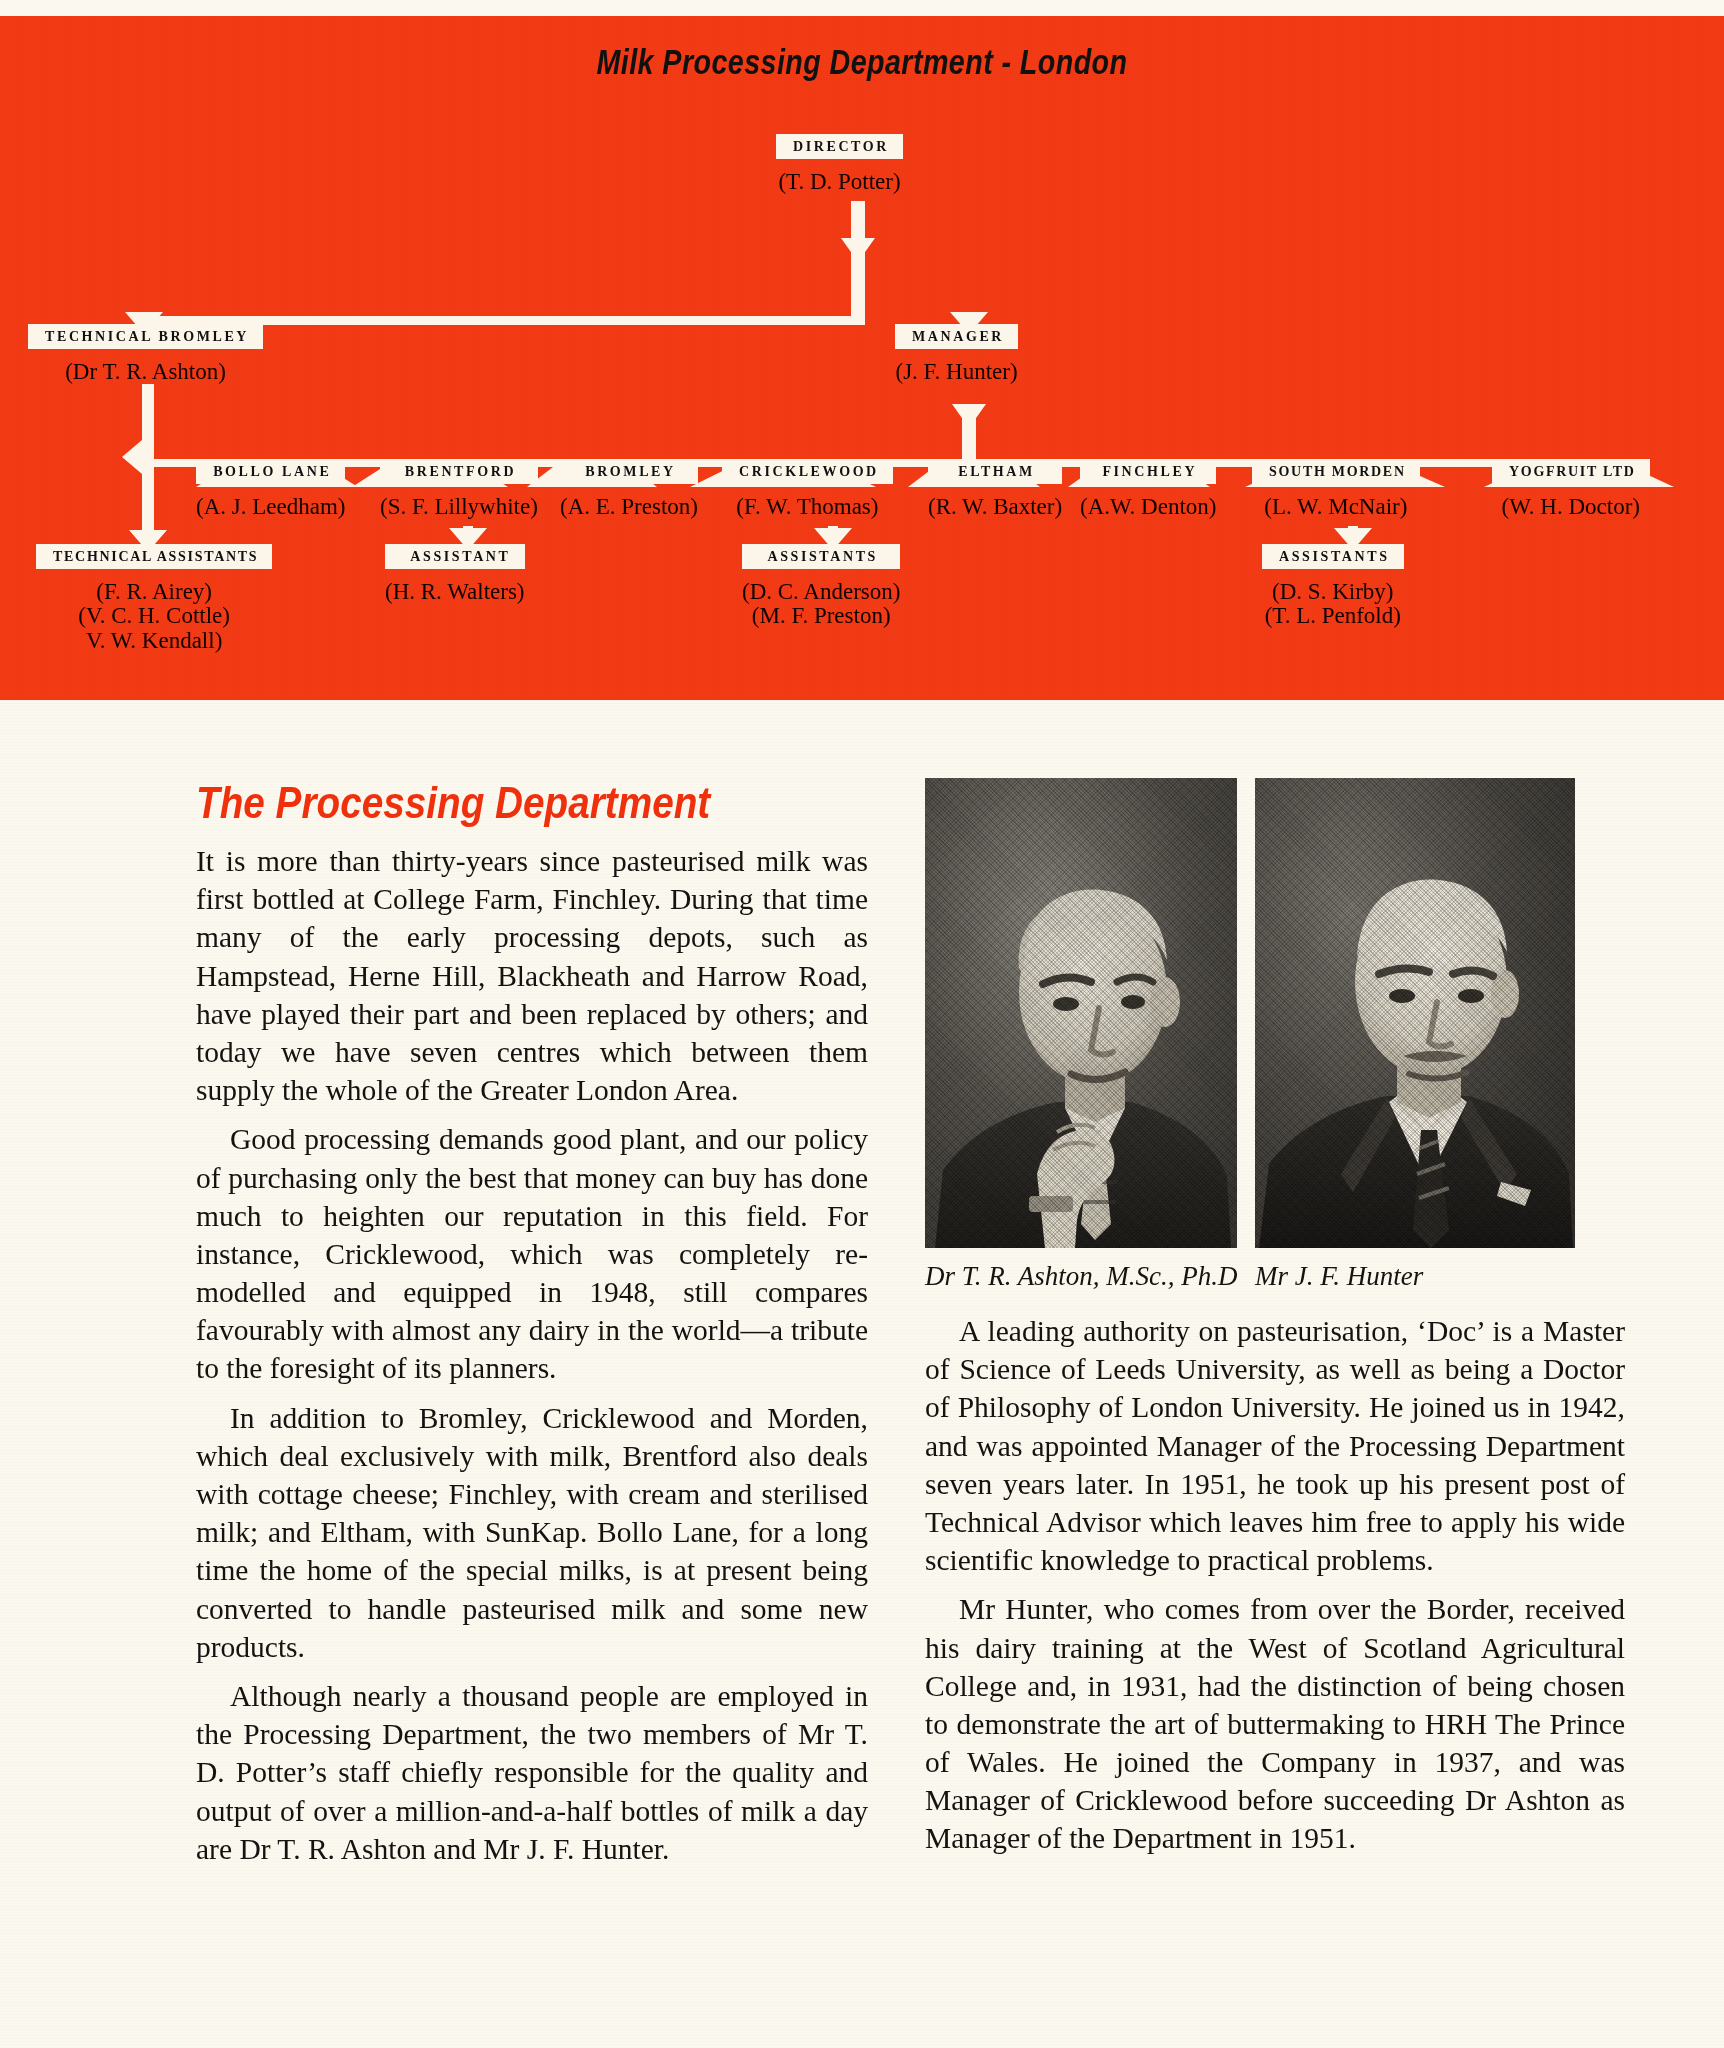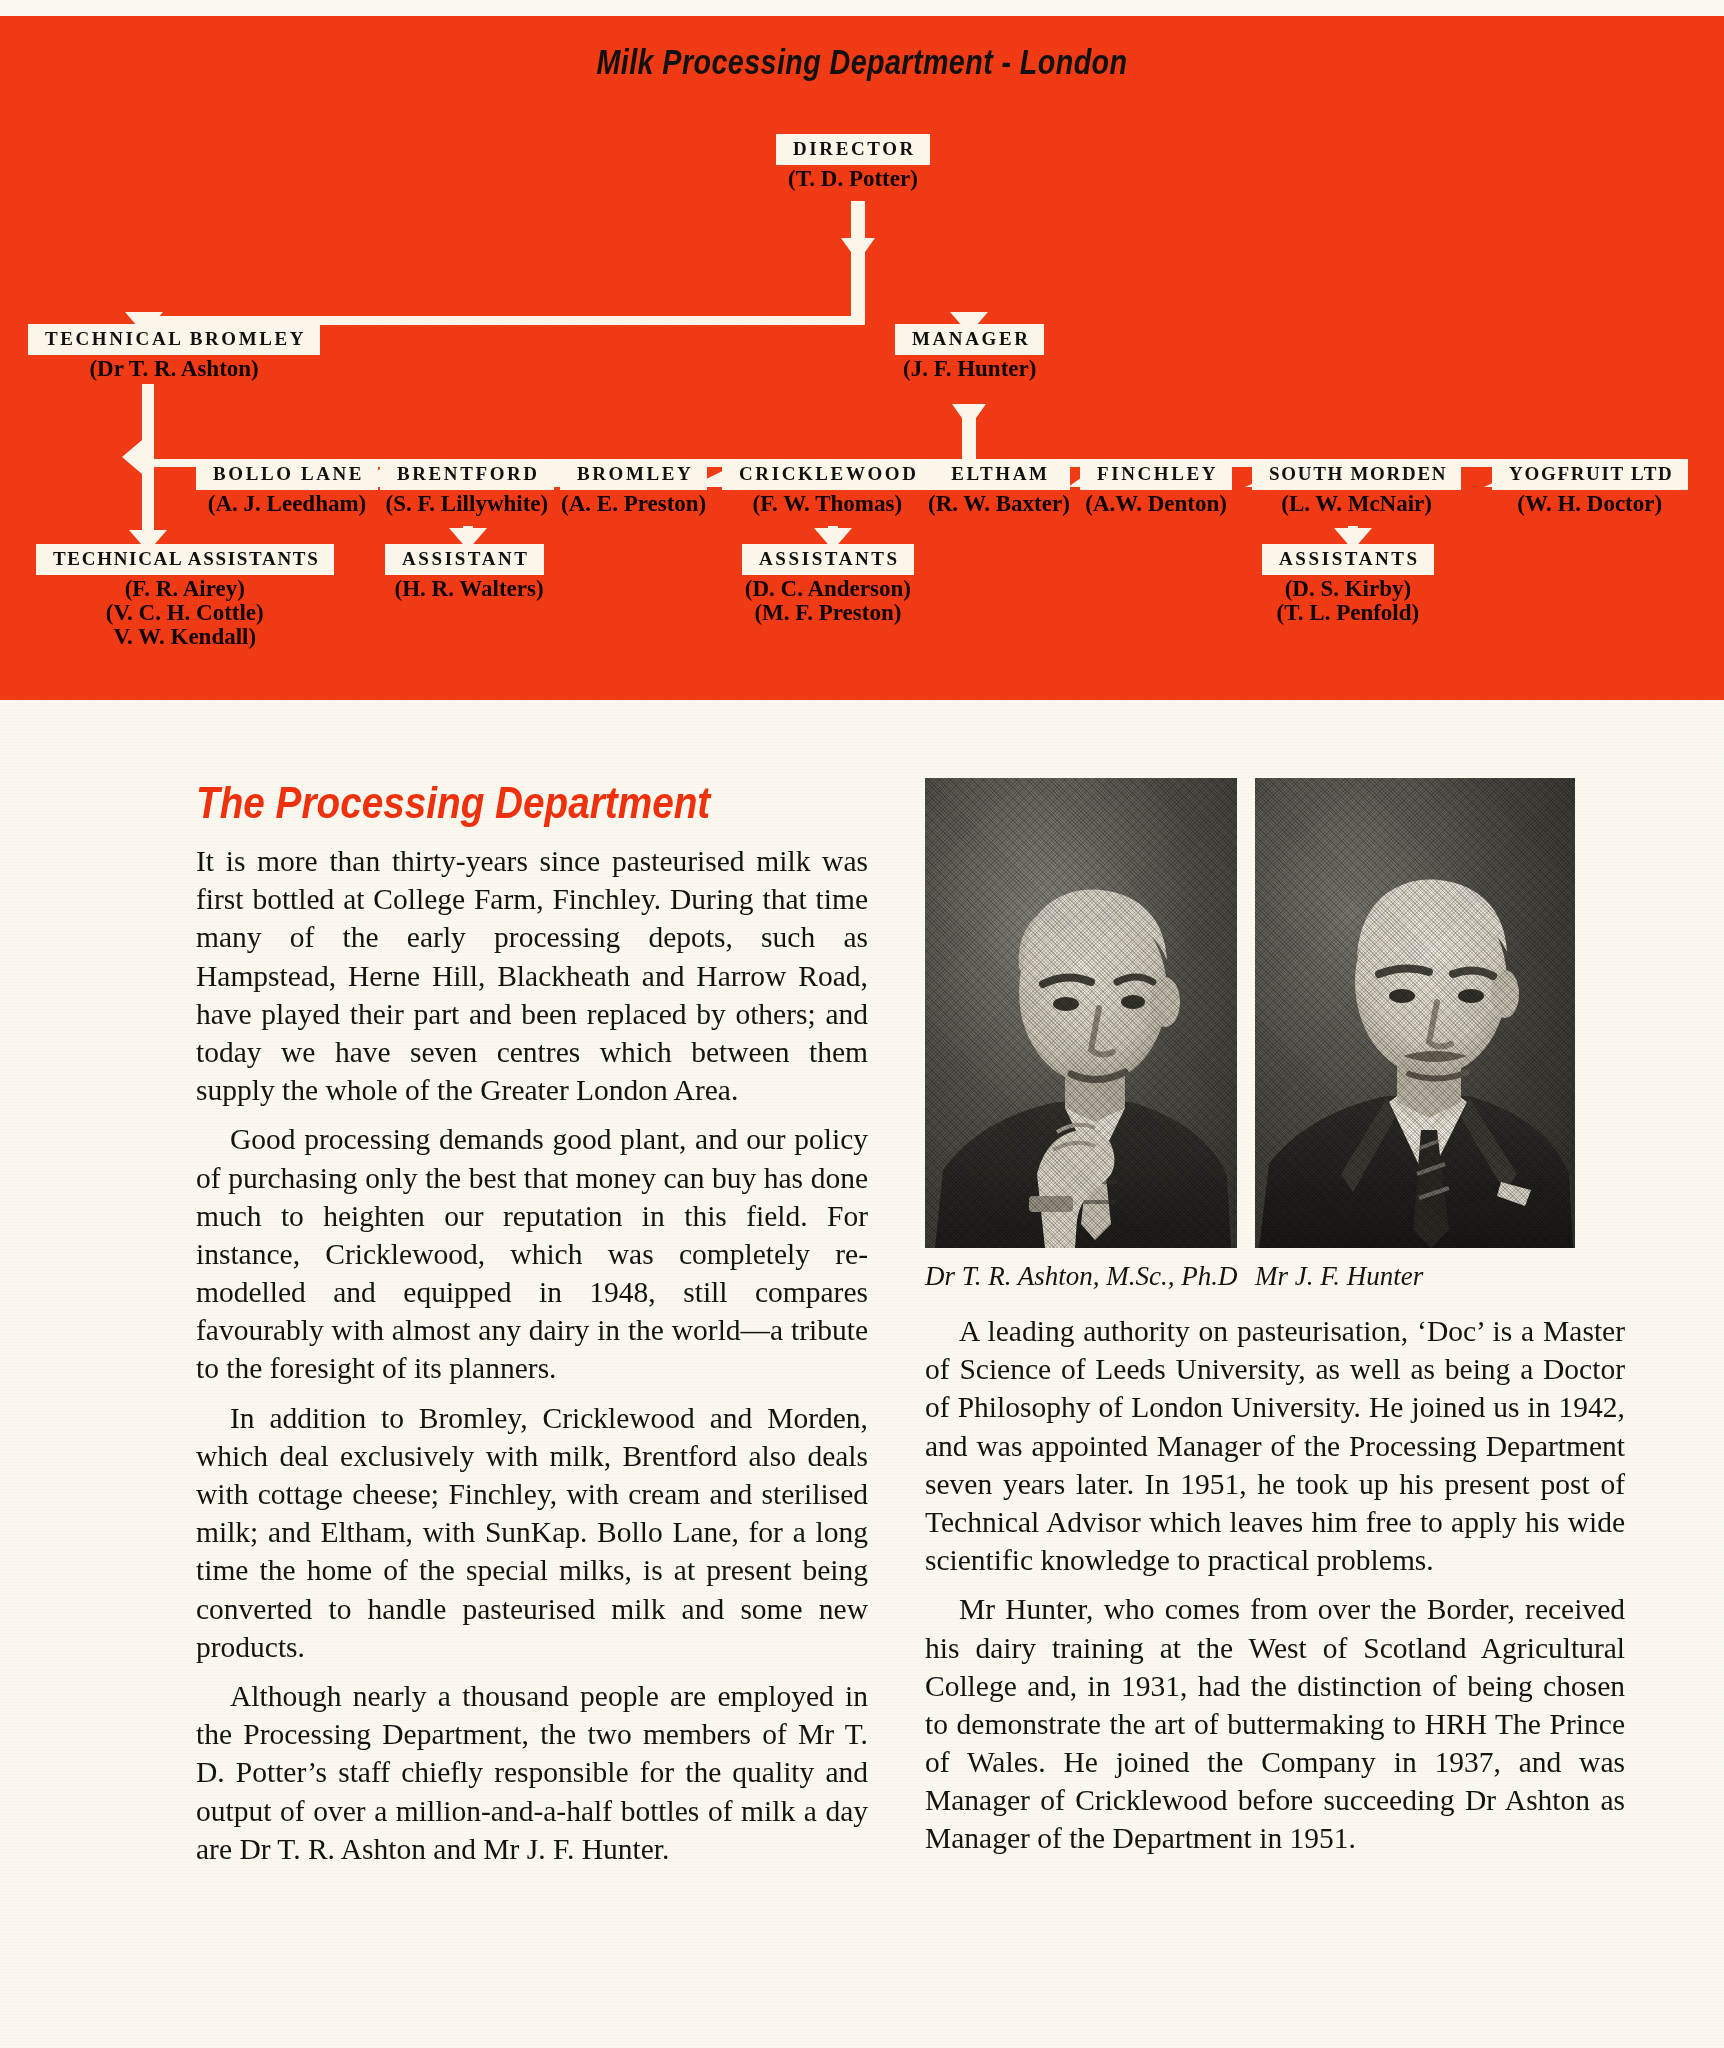--- a/index.html
+++ b/index.html
@@ -57,34 +57,34 @@
     position: absolute;
     z-index: 5;
     text-align: center;
   }
   .node .cap {
     display: block;
     background: #FBF6E9;
     color: #111;
     font-family: "Liberation Serif", serif;
     font-weight: bold;
-    font-size: 19px;
+    font-size: 14px;
     letter-spacing: 2.6px;
     padding: 5px 14px 5px 17px;
     line-height: 1.08;
     white-space: nowrap;
   }
   .node .cap.tight { letter-spacing: 1.7px; }
   .node .names {
     display: block;
     color: #100;
     font-size: 23px;
-    font-weight: bold;
+    font-weight: normal;
     line-height: 1.06;
-    margin-top: 2px;
+    margin-top: 11px;
     white-space: nowrap;
   }
   .node .names span { display: block; }
 
   
   .notch {
     position: absolute;
     z-index: 4;
     width: 0; height: 0;
     border-left: 19px solid transparent;

